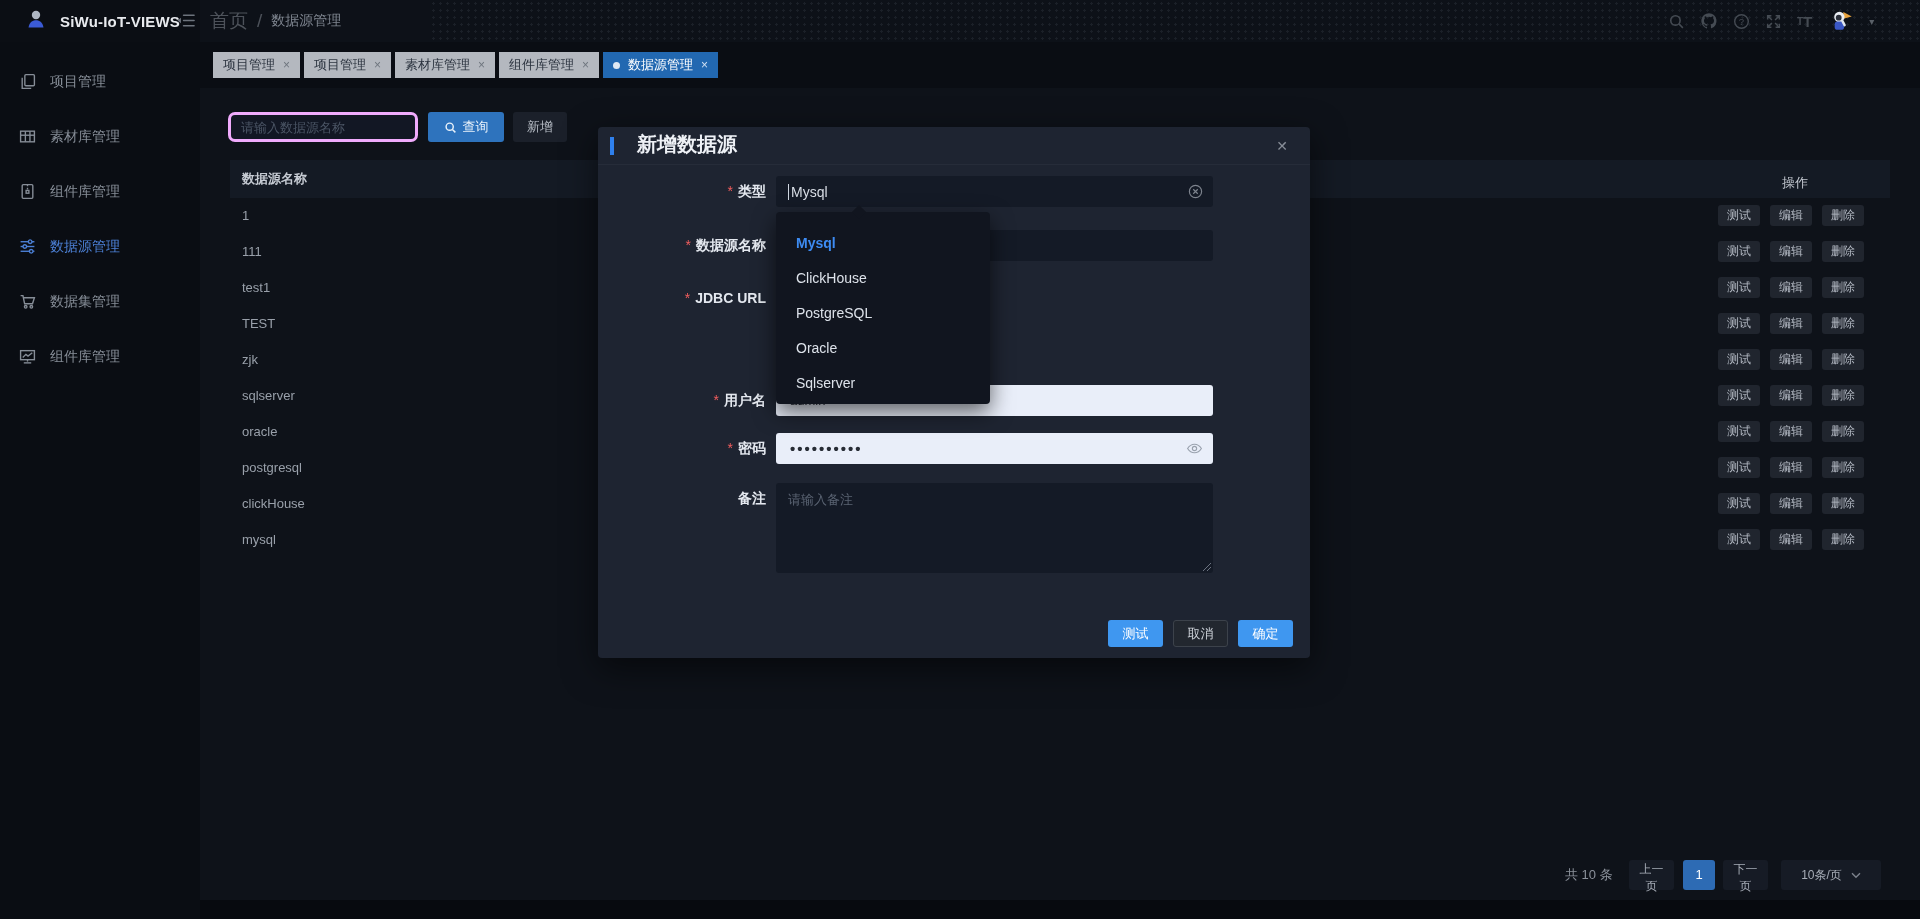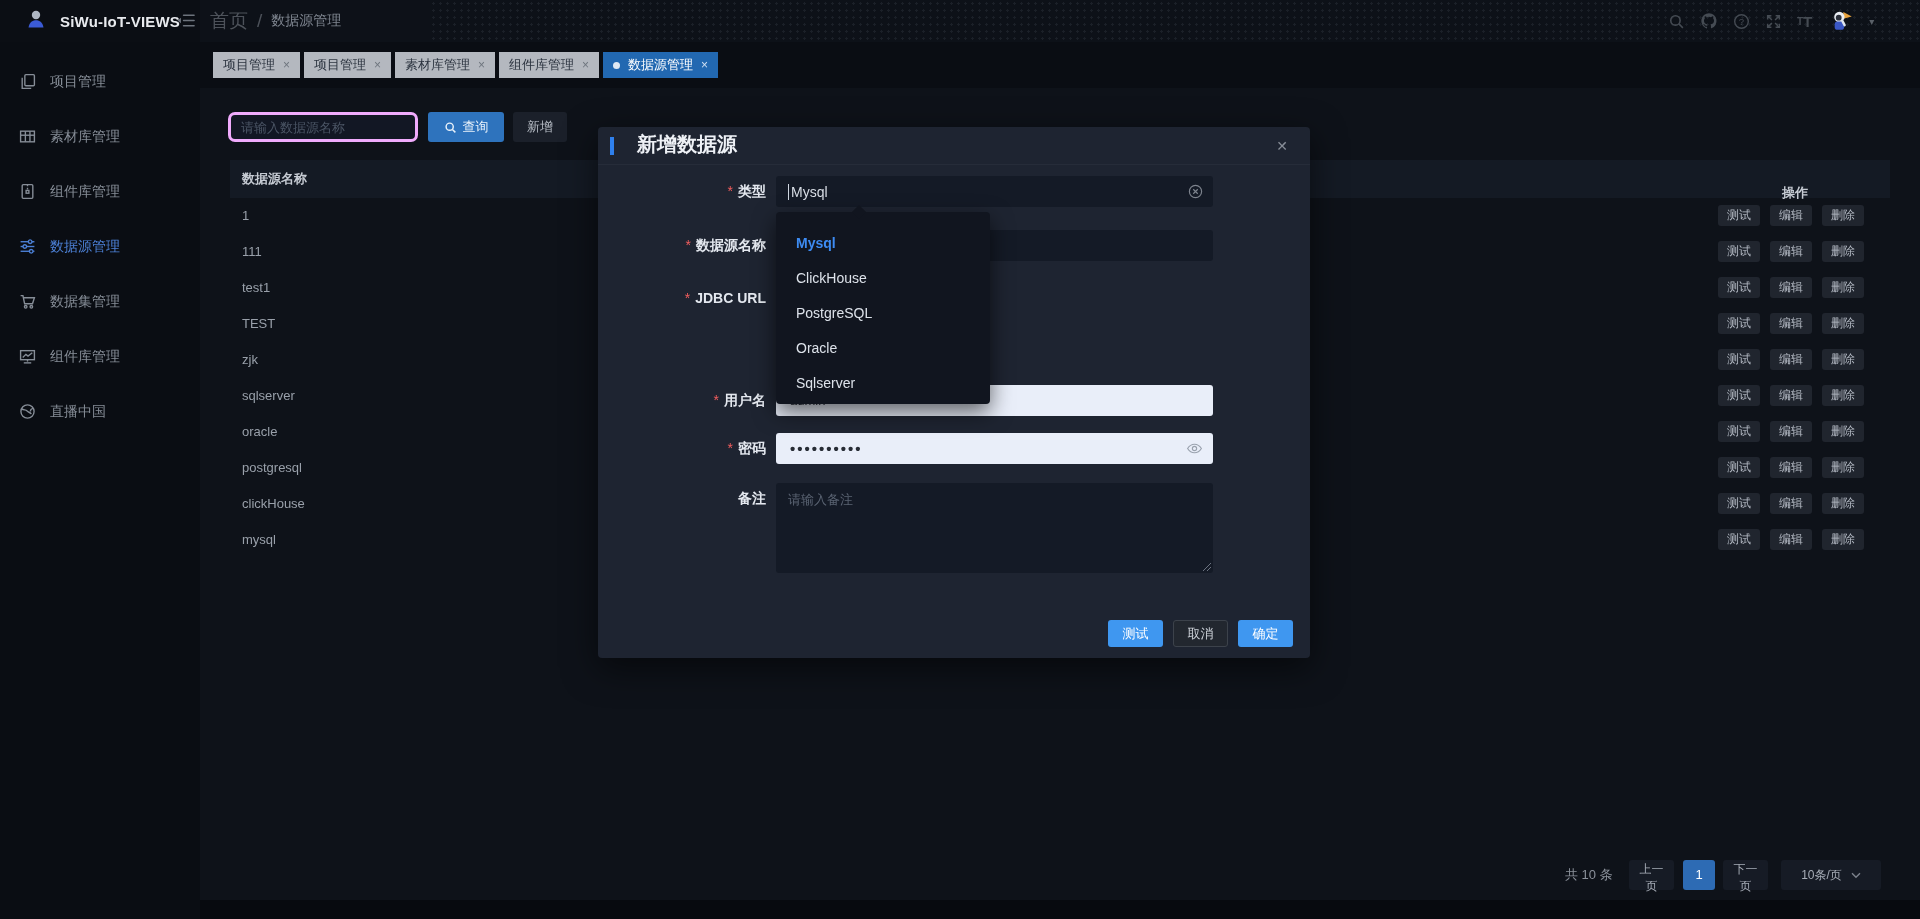--- a/index.html
+++ b/index.html
@@ -48,21 +48,21 @@
     border:3px solid #f0abfc;border-radius:7px;color:#cfd5de;font-size:13px;padding:0 10px;outline:none;}
   #search-input::placeholder{color:#4b5565;}
   #search-btn{position:absolute;left:228px;top:24px;width:76px;height:30px;background:#2e73bd;border:none;
     border-radius:3px;color:#e8f1fa;font-size:13px;display:flex;align-items:center;justify-content:center;gap:6px;cursor:pointer;}
   #add-btn{position:absolute;left:313px;top:24px;width:54px;height:30px;background:#1b202a;border:none;
     border-radius:3px;color:#b9bfc8;font-size:13px;cursor:pointer;}
 
   #table{position:absolute;left:30px;top:72px;width:1660px;}
   #thead{position:relative;height:38px;background:#141a24;}
   #th-name{position:absolute;left:12px;top:0;line-height:38px;color:#c6cbd3;font-size:13px;font-weight:700;}
-  #th-actions{position:absolute;left:1520px;top:14px;width:90px;line-height:38px;text-align:center;color:#c6cbd3;font-size:13px;font-weight:700;}
+  #th-actions{position:absolute;left:1520px;top:4px;width:90px;line-height:38px;text-align:center;color:#c6cbd3;font-size:13px;font-weight:400;}
   .trow{position:relative;height:36px;}
   .tname{position:absolute;left:12px;top:0;line-height:36px;color:#99a0aa;font-size:13px;}
   .tacts{position:absolute;left:1488px;top:7px;display:flex;gap:10px;}
   .abtn{width:42px;height:21px;background:#20252e;border:none;border-radius:3px;color:#b5bbc5;font-size:12px;
     line-height:21px;padding:0;cursor:pointer;}
 
   #pagination{position:absolute;left:0;top:766px;width:1720px;height:30px;margin-top:6px;}
   #pg-total{position:absolute;left:1365px;top:0;line-height:30px;color:#8b919b;font-size:13px;}
   .pg-btn{position:absolute;top:0;height:30px;background:#161b25;border:none;border-radius:3px;color:#a7adb7;font-size:12px;cursor:pointer;}
   #pg-prev{left:1429px;width:45px;}
@@ -241,30 +241,20 @@
     <span class="sb-ico">
           <svg width="17" height="17" viewBox="0 0 16 16">
             <rect x="1.5" y="2.5" width="13" height="8.5" fill="none" stroke="currentColor" stroke-width="1.3"></rect>
             <polyline points="3.5,9 6.5,6 8.5,7.6 12.5,4.5" fill="none" stroke="currentColor" stroke-width="1.3"></polyline>
             <line x1="8" y1="11" x2="8" y2="12.8" fill="none" stroke="currentColor" stroke-width="1.3"></line>
             <line x1="4.5" y1="14" x2="11.5" y2="14" fill="none" stroke="currentColor" stroke-width="1.3"></line>
           </svg>
         </span>
     <span class="sb-label">组件库管理</span>
   </div>
-      <div class="sb-item">
-    <span class="sb-ico">
-          <svg width="17" height="17" viewBox="0 0 16 16">
-            <circle cx="8" cy="8" r="6.2" fill="none" stroke="currentColor" stroke-width="1.3"></circle>
-            <path d="M2.5 5.5c2 1.5 4 .5 5 2s3.5 1 4 3" fill="none" stroke="currentColor" stroke-width="1.3"></path>
-            <path d="M13.8 5c-1.8.3-3.2 1.5-3 3" fill="none" stroke="currentColor" stroke-width="1.3"></path>
-          </svg>
-        </span>
-    <span class="sb-label">直播中国</span>
-  </div>
     </div>
 
   <div id="tabbar">
       <div class="tab">
 
     <span class="tab-label">项目管理</span>
     <span class="tab-close">×</span>
   </div>
       <div class="tab">
 

